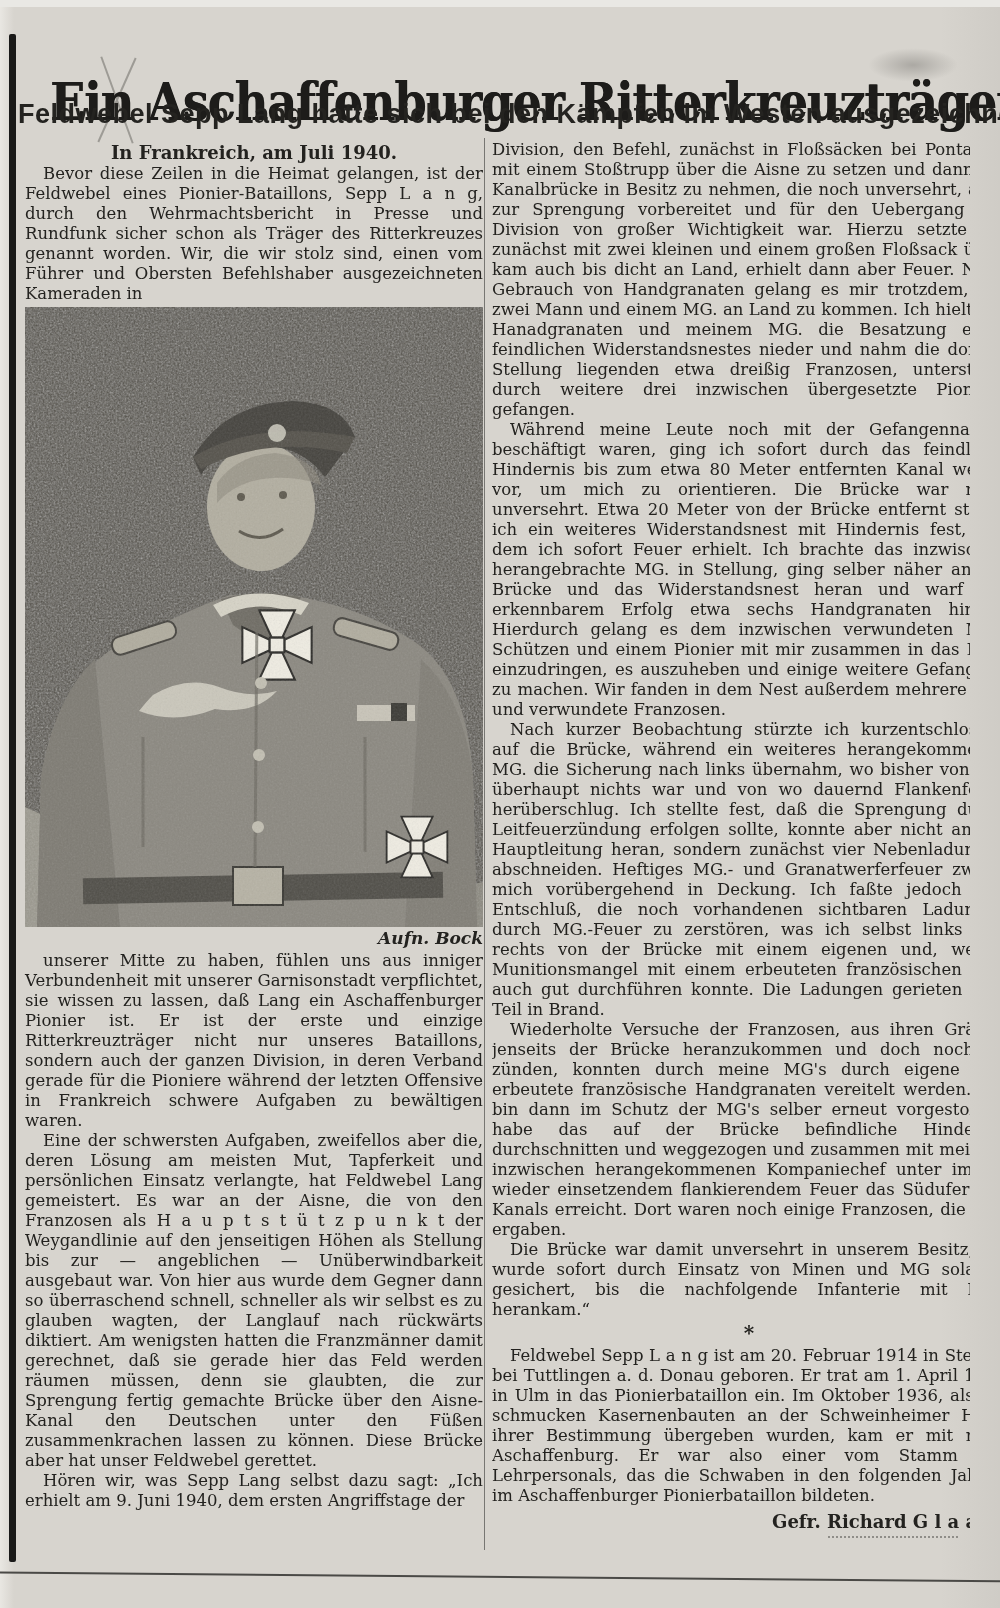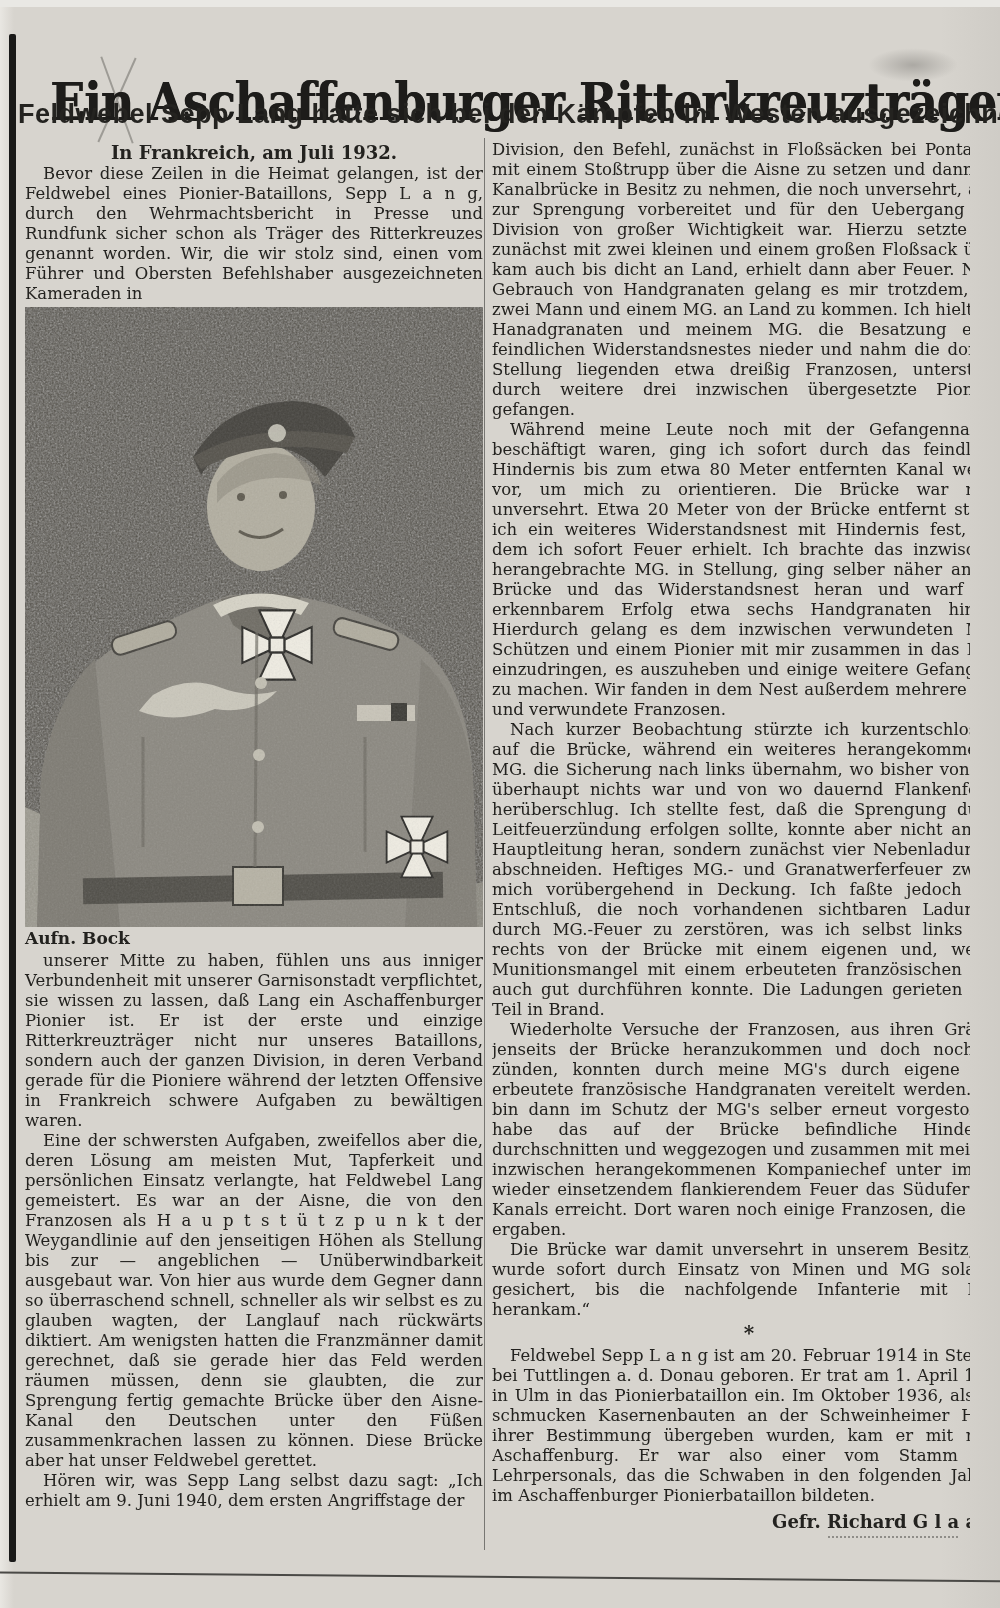--- a/index.html
+++ b/index.html
@@ -34,21 +34,21 @@
 
   .col{position:absolute;top:142px;font-size:16.5px;line-height:20px;text-align:justify;}
   .col p{margin:0;text-indent:18px;}
   .col-left{left:25px;width:458px;}
   .col-right{left:492px;top:140px;width:478px;overflow:hidden;}
   .col-right .inner{width:514px;}
 
   .intro{margin-left:38px !important;margin-right:4px !important;text-indent:24px;}
   .dateline{text-align:center;font-weight:bold;font-size:18px;text-indent:0 !important;margin:1px 0 !important;}
   .photo-wrap{margin:3px 0 0 0;width:458px;height:620px;background:#55534e;overflow:hidden;}
-  .caption{font-weight:bold;font-size:17px;text-indent:0 !important;margin:1px 0 3px 0 !important;}
+  .caption{text-align:right;font-weight:bold;font-size:17px;text-indent:0 !important;margin:1px 0 3px 0 !important;font-style:italic;}
   .star{text-align:center;font-size:20px;font-weight:bold;text-indent:0 !important;margin:3px 0 !important;}
   .signature{text-align:right;font-weight:bold;font-size:18px;text-indent:0 !important;margin-top:6px !important;padding-right:10px;}
   .smudge{position:absolute;left:868px;top:48px;width:90px;height:34px;
     background:radial-gradient(ellipse at center,rgba(90,88,84,.35),rgba(90,88,84,0) 70%);}
 </style>
 </head>
 <body>
 
 <div class="edge-top"></div>
 <div class="left-rule"></div>
@@ -57,21 +57,21 @@
 
 <div class="pencil-x">
     <i></i>
     <i></i>
   </div>
 
 <h1 class="headline">Ein Aschaffenburger Ritterkreuzträger</h1>
 <div class="subhead">Feldwebel Sepp Lang hatte sich bei den Kämpfen im Westen ausgezeichnet</div>
 
 <div class="col col-left">
-  <p class="dateline">In Frankreich, am Juli 1932.</p>
+  <p class="dateline">In Frankreich, am Juli 1940.</p>
   <p>Bevor diese Zeilen in die Heimat gelangen, ist der Feldwebel eines Pionier-Bataillons, Sepp L a n g, durch den Wehrmachtsbericht in Presse und Rundfunk sicher schon als Träger des Ritterkreuzes genannt worden. Wir, die wir stolz sind, einen vom Führer und Obersten Befehlshaber ausgezeichneten Kameraden in</p>
 
   <div class="photo-wrap">
     <svg width="458" height="620" viewBox="0 0 458 620" xmlns="http://www.w3.org/2000/svg">
       <defs>
         <filter id="noise" x="0" y="0" width="100%" height="100%">
           <feTurbulence type="fractalNoise" baseFrequency="0.55" numOctaves="3" seed="7"></feTurbulence>
           <feColorMatrix type="saturate" values="0"></feColorMatrix>
         </filter>
         <g id="arm">

